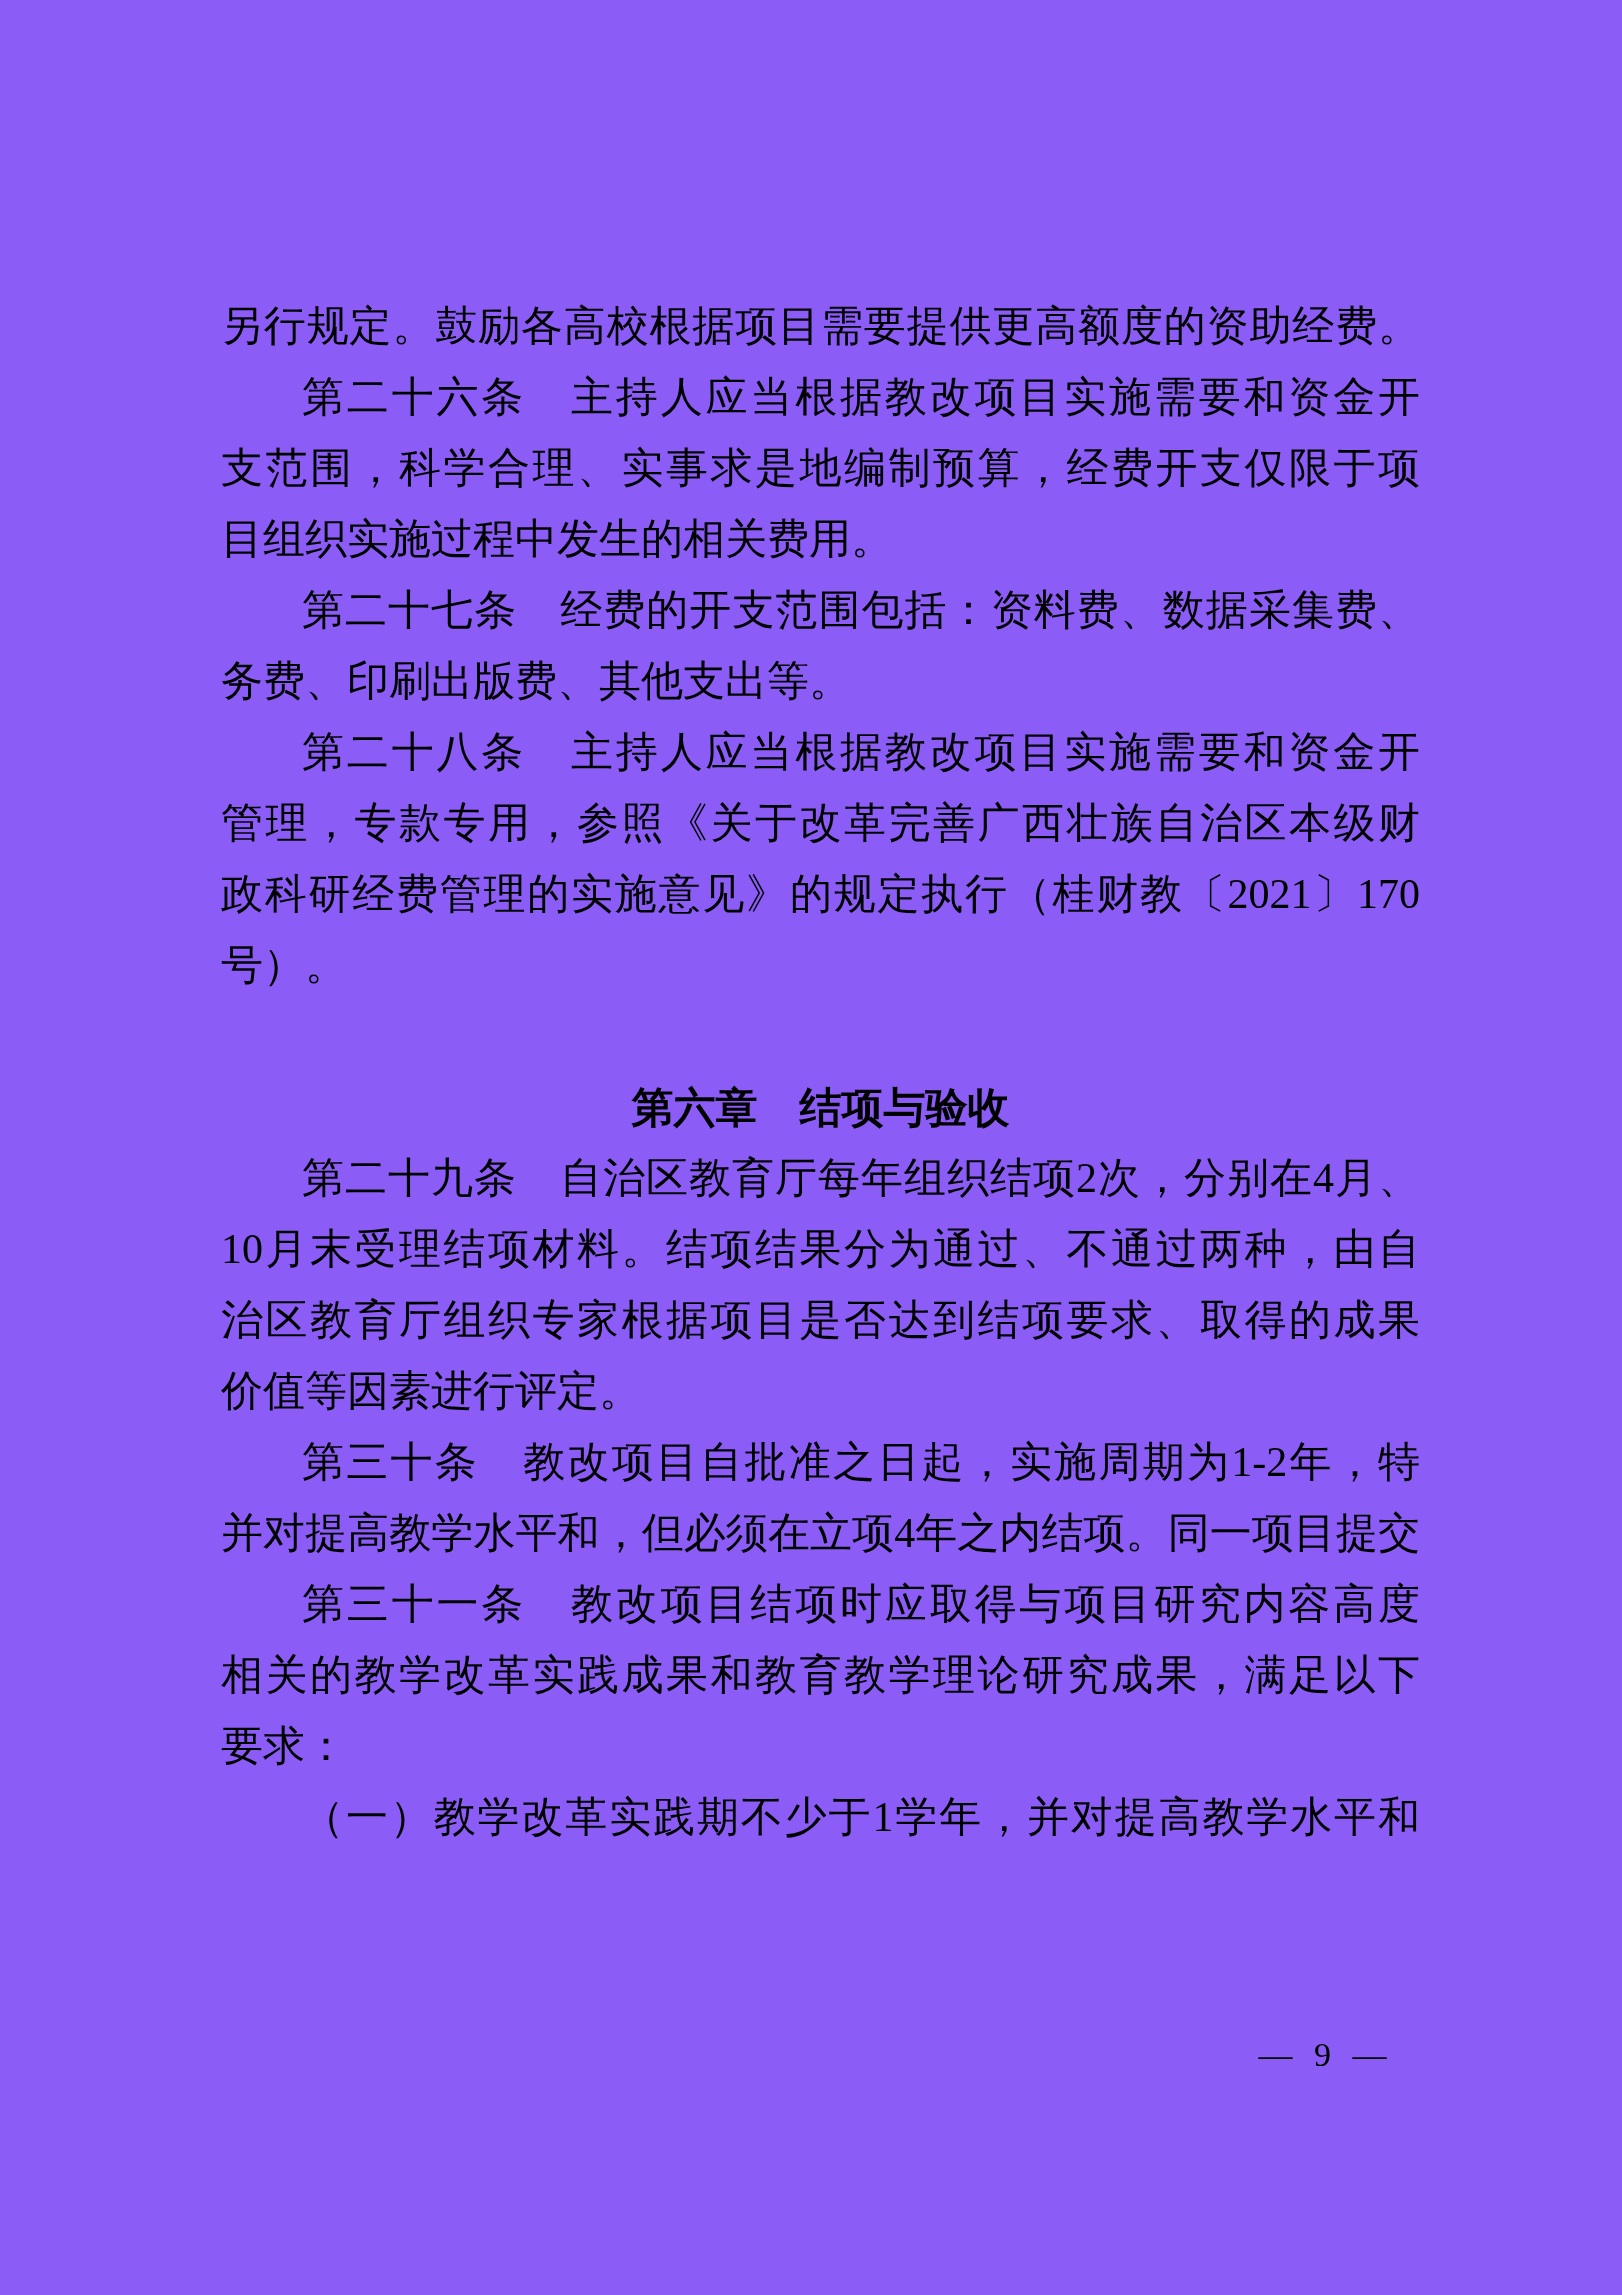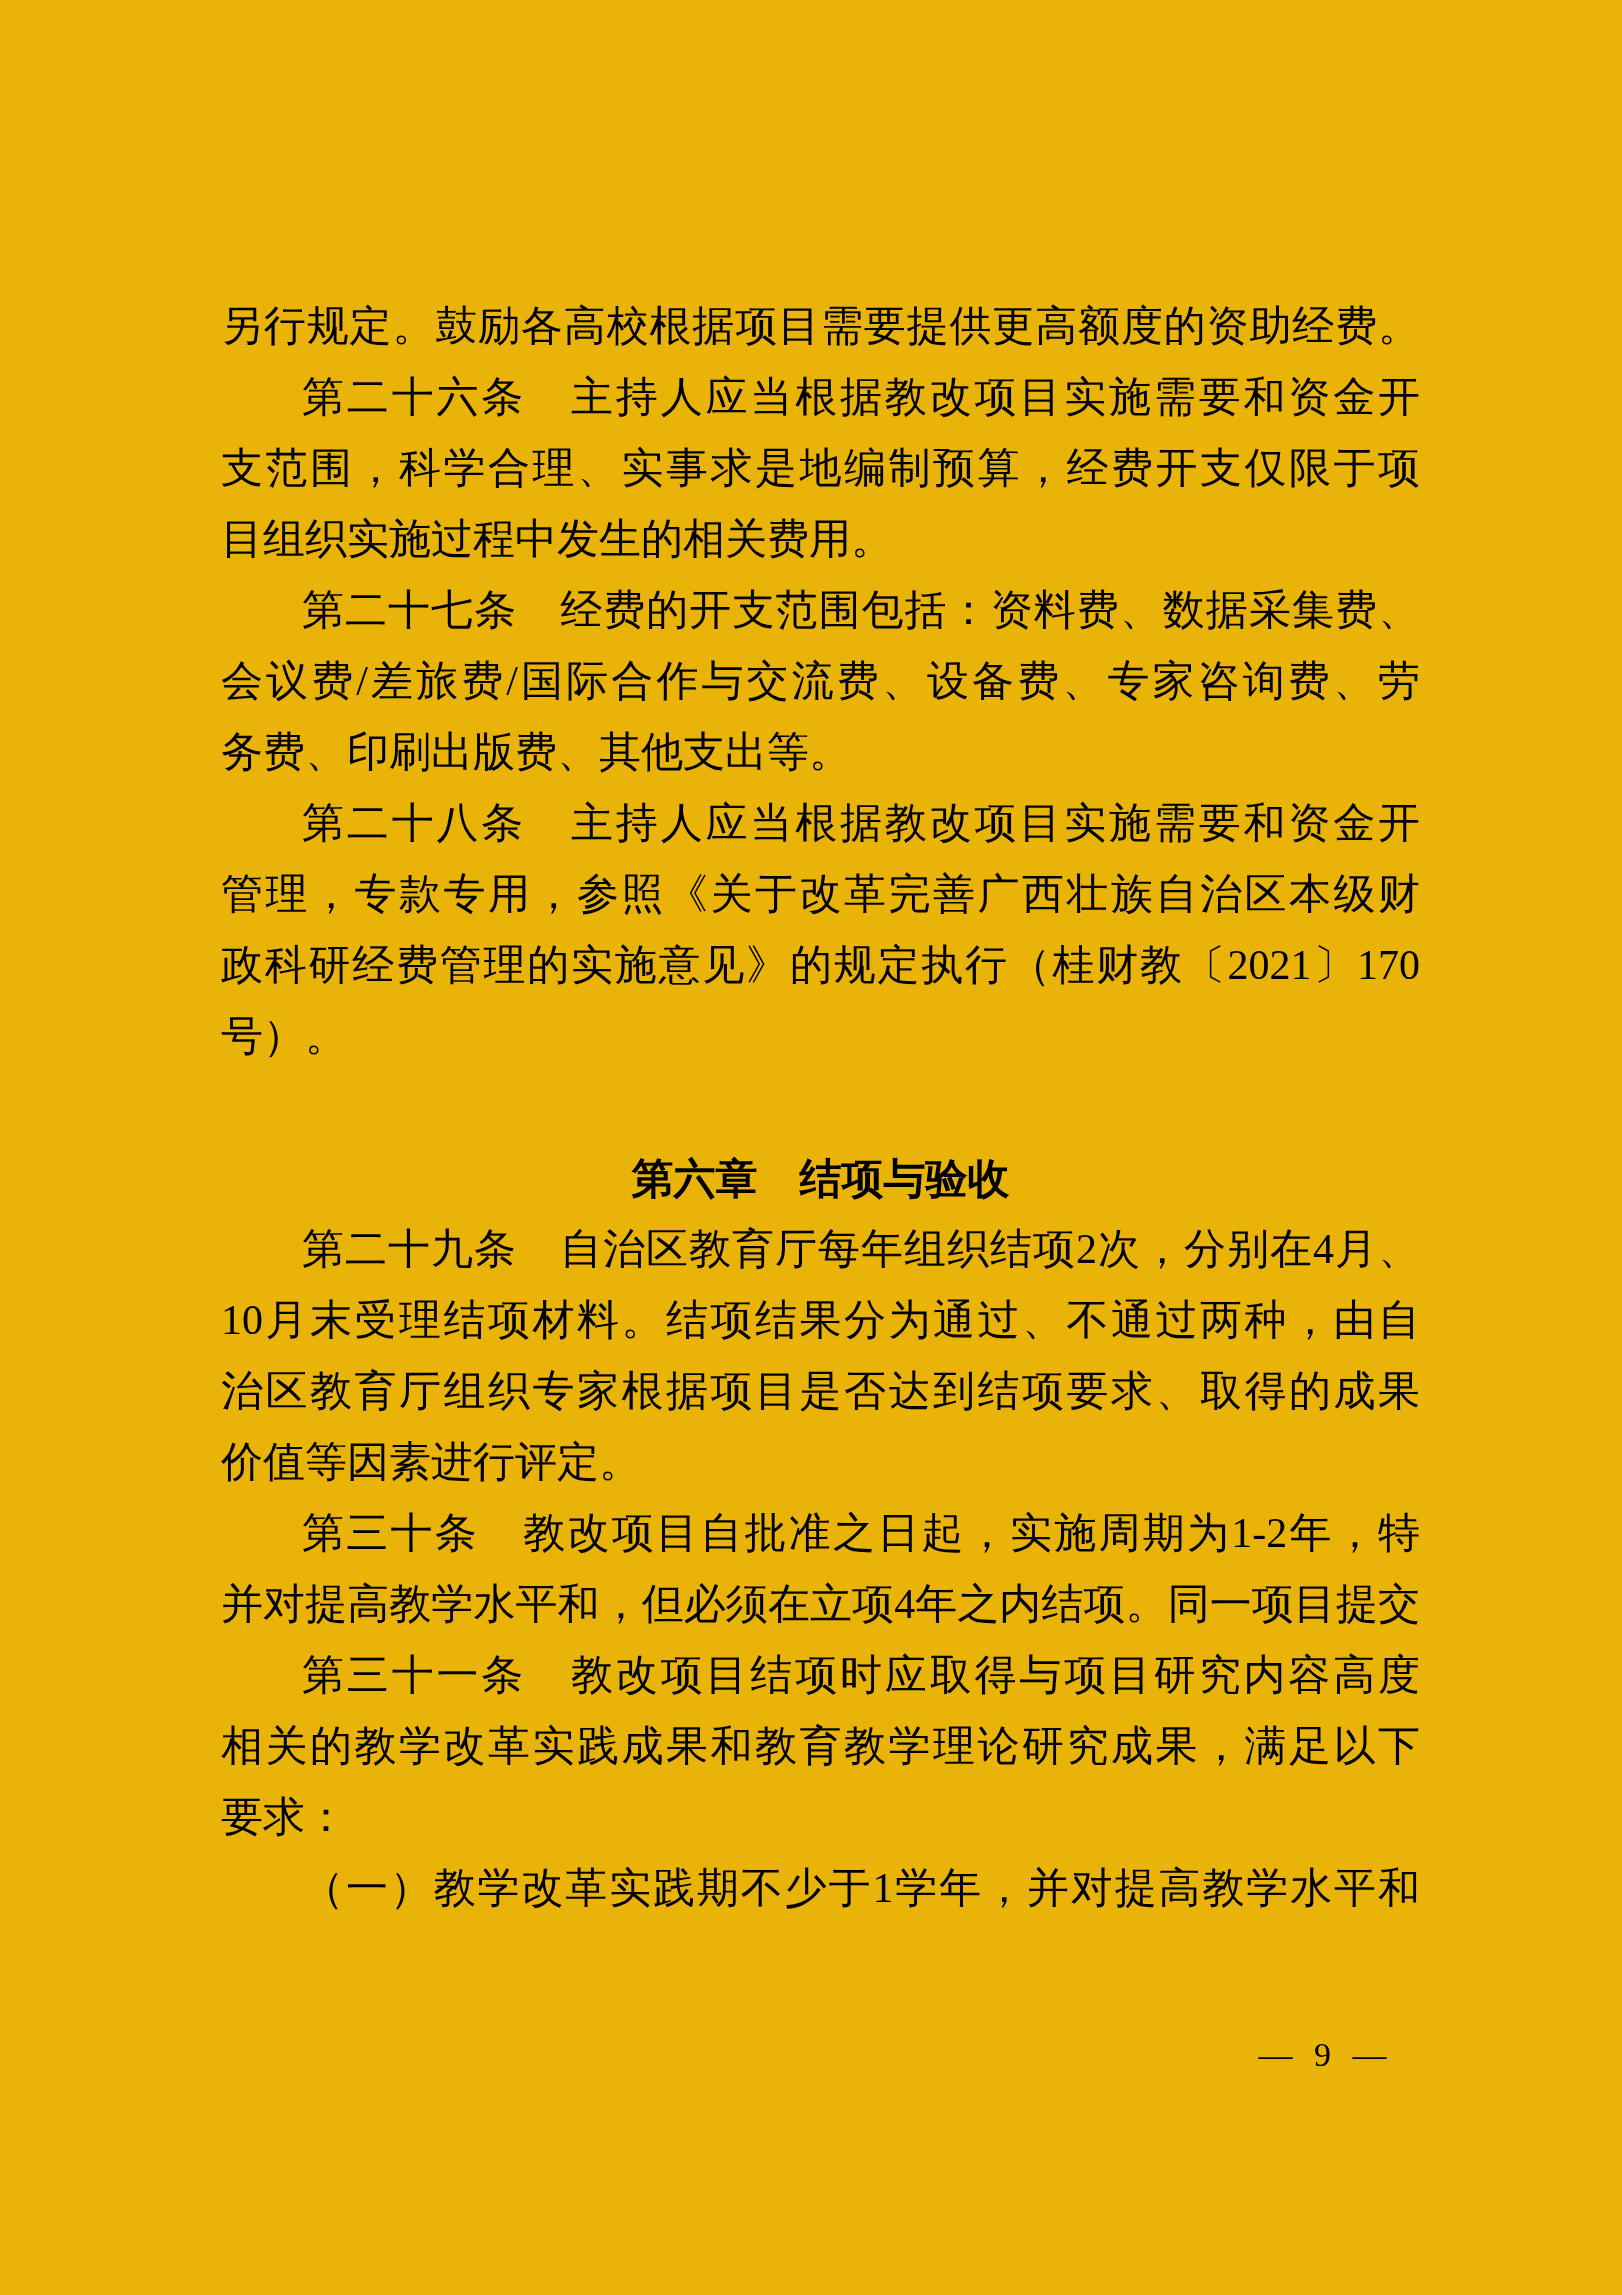--- a/index.html
+++ b/index.html
@@ -11,21 +11,21 @@
     height: 2295px;
     background: #ffffff;
     color: #000000;
     position: relative;
     font-family: "Liberation Serif", "DejaVu Serif", serif;
     overflow: hidden;
   }
   .page {
     position: absolute;
     inset: 0;
-    background: #eab308;
+    background: #8b5cf6;
   }
   .content {
     position: absolute;
     left: 221px;
     top: 291px;
     width: 1199px;
   }
   .line {
     font-size: 42px;
     line-height: 71px;
@@ -63,21 +63,20 @@
 </head>
 <body>
 
 <div class="page">
   <div class="content">
       <div class="line full">另行规定。鼓励各高校根据项目需要提供更高额度的资助经费。</div>
       <div class="line full indent">第二十六条　主持人应当根据教改项目实施需要和资金开</div>
       <div class="line full">支范围，科学合理、实事求是地编制预算，经费开支仅限于项</div>
       <div class="line short">目组织实施过程中发生的相关费用。</div>
       <div class="line full indent">第二十七条　经费的开支范围包括：资料费、数据采集费、</div>
-      <div class="line full">会议费/差旅费/国际合作与交流费、设备费、专家咨询费、劳</div>
       <div class="line short">务费、印刷出版费、其他支出等。</div>
       <div class="line full indent">第二十八条　主持人应当根据教改项目实施需要和资金开</div>
       <div class="line full">管理，专款专用，参照《关于改革完善广西壮族自治区本级财</div>
       <div class="line full">政科研经费管理的实施意见》的规定执行（桂财教〔2021〕170</div>
       <div class="line short">号）。</div>
       <div class="line heading">第六章　结项与验收</div>
       <div class="line full indent">第二十九条　自治区教育厅每年组织结项2次，分别在4月、</div>
       <div class="line full">10月末受理结项材料。结项结果分为通过、不通过两种，由自</div>
       <div class="line full">治区教育厅组织专家根据项目是否达到结项要求、取得的成果</div>
       <div class="line short">价值等因素进行评定。</div>

